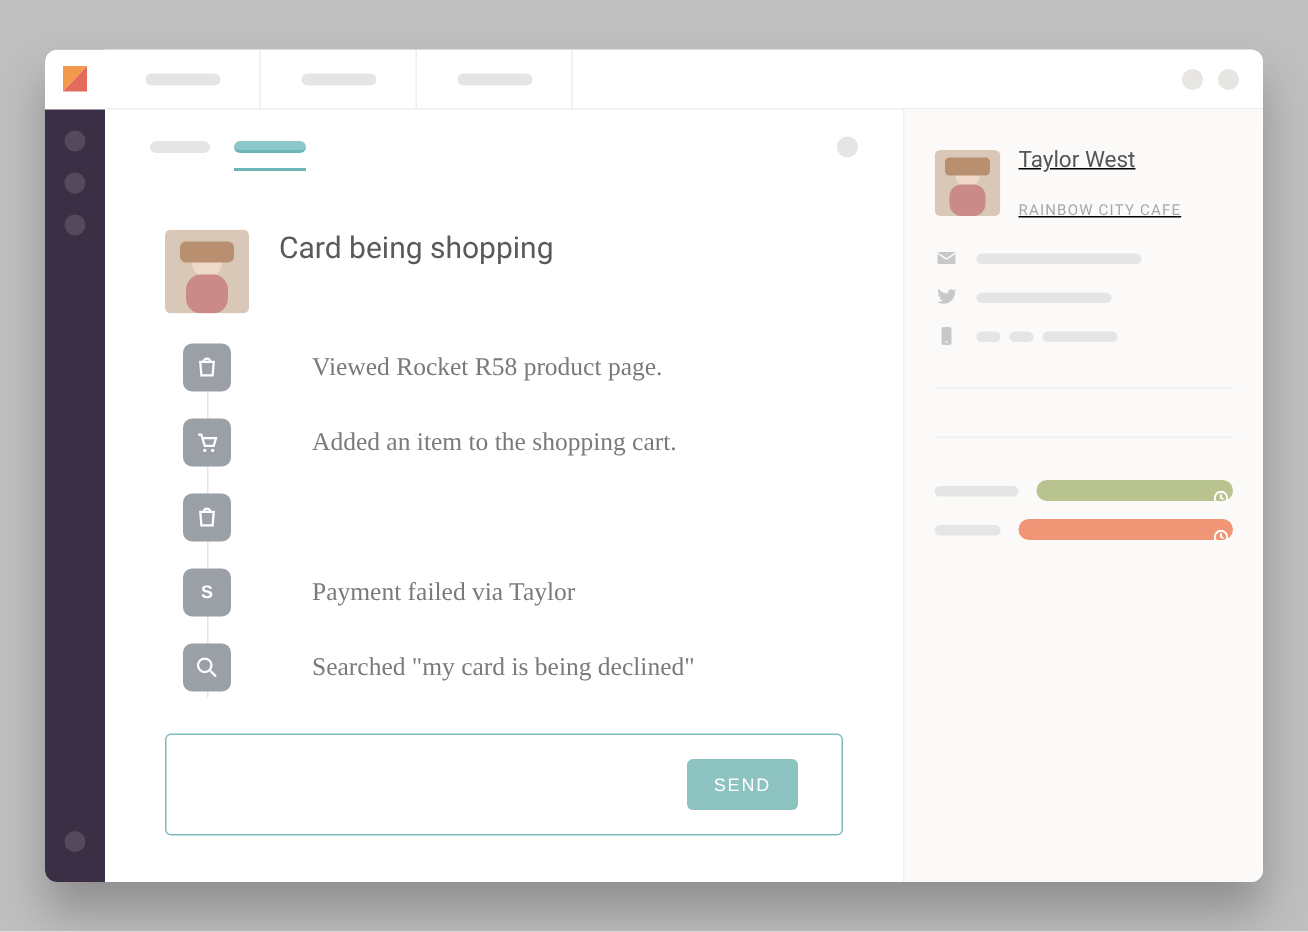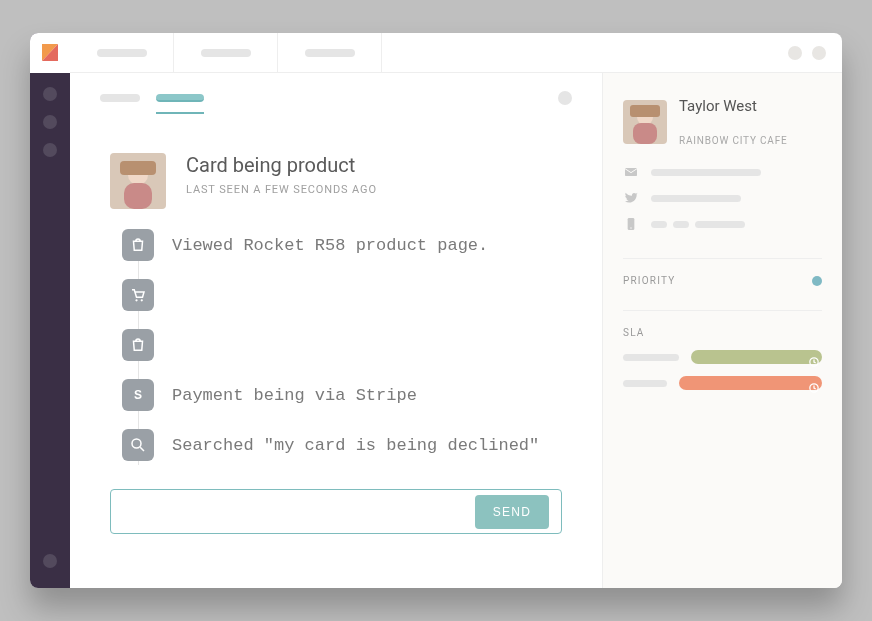--- a/index.html
+++ b/index.html
@@ -57,24 +57,24 @@
 .ticket-header { display:flex; padding: 30px 40px 20px 40px; gap:20px; align-items:flex-start;}
 .avatar { width:56px;height:56px;border-radius:4px; overflow:hidden;}
 .avatar svg{width:100%;height:100%;}
 .ticket-title { font-size:20px; color:#5a5a5a; font-weight:400; margin-bottom:6px;}
 .ticket-sub { font-size:11px; letter-spacing:0.08em; color:#a0a0a0; text-transform:uppercase;}
 .timeline { padding: 0 40px 0 52px; position:relative;}
 .timeline::before{content:"";position:absolute;left:68px;top:12px;bottom:14px;width:1px;background:#e5e5e5;}
 .ev-row { display:flex; align-items:center; gap:18px; margin-bottom:18px; position:relative;}
 .ev-icon { width:32px;height:32px;border-radius:6px;background:#9aa0a6;display:flex;align-items:center;justify-content:center;z-index:1;}
 .ev-icon svg{width:18px;height:18px;fill:#fff;}
-.ev-text { font-family: Liberation Mono, monospace; font-size:17px; color:#7a7a7a; }
-.reply-box { margin: 10px 40px 20px 40px; border:1.5px solid #7ebcbd; border-radius:4px; height:45px; display:flex;align-items:center;justify-content:flex-end;padding:0 12px;}
+.ev-text { font-family: Liberation Serif, serif; font-size:17px; color:#7a7a7a;margin-left:36px; }
+.reply-box { margin: 10px 40px 20px 40px; border:1.5px solid #7ebcbd; border-radius:4px; height:68px; display:flex;align-items:center;justify-content:flex-end;padding:0 29px;}
 .send-btn { background:#8cc2bf;color:#fff;border:none;border-radius:4px;padding:10px 18px;font-size:12px;letter-spacing:0.1em;cursor:pointer;}
-.right-panel { width:240px; border-left:1px solid #eee; background:#fbfaf8; padding:24px 20px; display:flex;flex-direction:column;}
+.right-panel { width:240px; border-left:1px solid #eee; background:#fbfaf8; padding:24px 20px; display:flex;flex-direction:column;text-decoration:underline;}
 .cust-row{display:flex;gap:12px;align-items:center;margin-bottom:18px;}
 .cust-avatar{width:44px;height:44px;border-radius:4px;overflow:hidden;}
 .cust-avatar svg{width:100%;height:100%;}
 .cust-name{font-size:15px;color:#555;}
 .cust-org{font-size:10px;letter-spacing:0.08em;color:#a8a8a8;text-transform:uppercase;margin-top:20px;}
 .contact-row{display:flex;align-items:center;gap:12px;margin-bottom:10px;}
 .contact-icon{width:16px;height:16px;display:flex;align-items:center;justify-content:center;}
 .contact-icon svg{width:16px;height:16px;fill:#c8c8c8;}
 .ph-line{height:7px;background:#e5e5e5;border-radius:4px;}
 .divider{height:1px;background:#eee;margin:16px 0;}
@@ -137,57 +137,57 @@
         <div class="ticket-header">
           <div class="avatar">
             <svg viewBox="0 0 56 56">
                 <rect width="56" height="56" fill="#d9c8b8"></rect>
                 <circle cx="28" cy="22" r="10" fill="#f0d8c8"></circle>
                 <rect x="14" y="30" width="28" height="26" rx="10" fill="#c98a88"></rect>
                 <rect x="10" y="8" width="36" height="14" rx="4" fill="#b89070"></rect>
               </svg>
           </div>
           <div>
-            <div class="ticket-title">Card being product</div>
-            <div class="ticket-sub">LAST SEEN A FEW SECONDS AGO</div>
+            <div class="ticket-title">Card being shopping</div>
           </div>
         </div>
 
         <div class="timeline">
           <div class="ev-row">
             <div class="ev-icon">
                 <svg viewBox="0 0 24 24">
                   <path d="M6 7h12l-1 12H7L6 7zm3 0a3 3 0 016 0" stroke="#fff" stroke-width="2" fill="none"></path>
                 </svg>
               </div>
             <div class="ev-text">Viewed Rocket R58 product page.</div>
           </div>
           <div class="ev-row">
             <div class="ev-icon">
                 <svg viewBox="0 0 24 24">
                   <path d="M4 5h3l3 10h8l2-7H8" stroke="#fff" stroke-width="2" fill="none"></path>
                   <circle cx="10" cy="19" r="1.5" fill="#fff"></circle>
                   <circle cx="17" cy="19" r="1.5" fill="#fff"></circle>
                 </svg>
               </div>
+            <div class="ev-text">Added an item to the shopping cart.</div>
           </div>
           <div class="ev-row">
             <div class="ev-icon">
                 <svg viewBox="0 0 24 24">
                   <path d="M6 7h12l-1 12H7L6 7zm3 0a3 3 0 016 0" stroke="#fff" stroke-width="2" fill="none"></path>
                 </svg>
               </div>
           </div>
           <div class="ev-row">
             <div class="ev-icon">
                 <svg viewBox="0 0 24 24">
                   <text x="12" y="17" text-anchor="middle" font-size="16" font-weight="bold" fill="#fff" font-family="Arial">S</text>
                 </svg>
               </div>
-            <div class="ev-text">Payment being via Stripe</div>
+            <div class="ev-text">Payment failed via Taylor</div>
           </div>
           <div class="ev-row">
             <div class="ev-icon">
                 <svg viewBox="0 0 24 24">
                   <circle cx="10" cy="10" r="6" stroke="#fff" stroke-width="2" fill="none"></circle>
                   <line x1="15" y1="15" x2="20" y2="20" stroke="#fff" stroke-width="2"></line>
                 </svg>
               </div>
             <div class="ev-text">Searched "my card is being declined"</div>
           </div>
@@ -238,27 +238,22 @@
               </svg>
             </div>
           <div style="display:flex;gap:6px;">
               <div class="ph-line" style="width:16px"></div>
               <div class="ph-line" style="width:16px"></div>
               <div class="ph-line" style="width:50px"></div>
             </div>
         </div>
 
         <div class="divider"></div>
-        <div class="prio-row">
-          <div class="section-label">PRIORITY</div>
-          <div class="prio-dot"></div>
-        </div>
 
         <div class="divider"></div>
-        <div class="section-label">SLA</div>
         <div class="sla-row">
           <div class="sla-label-ph"></div>
           <div class="sla-bar green">
               <div class="sla-clock"><svg viewBox="0 0 12 12">
                   <circle cx="6" cy="6" r="5" fill="none" stroke="#fff" stroke-width="1.5"></circle>
                   <path d="M6 3v3l2 1" stroke="#fff" stroke-width="1.5" fill="none"></path>
                 </svg></div>
             </div>
         </div>
         <div class="sla-row">

